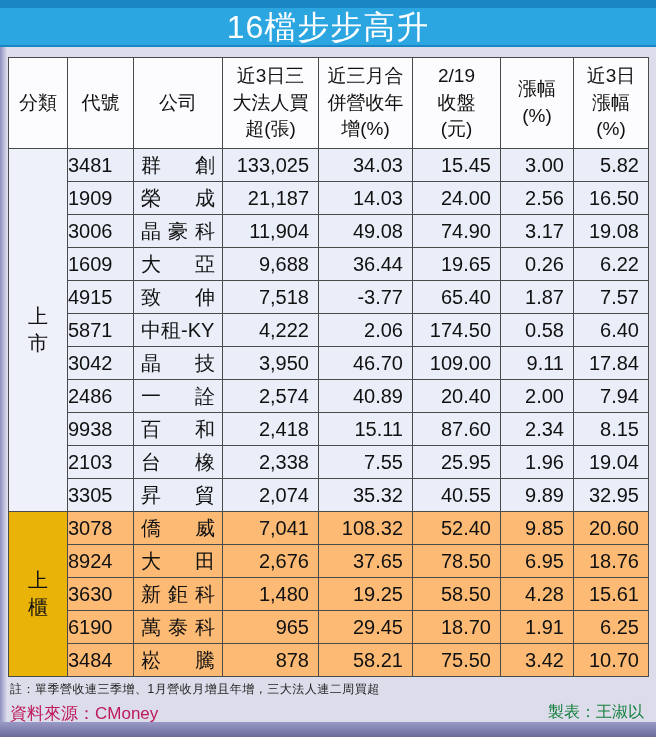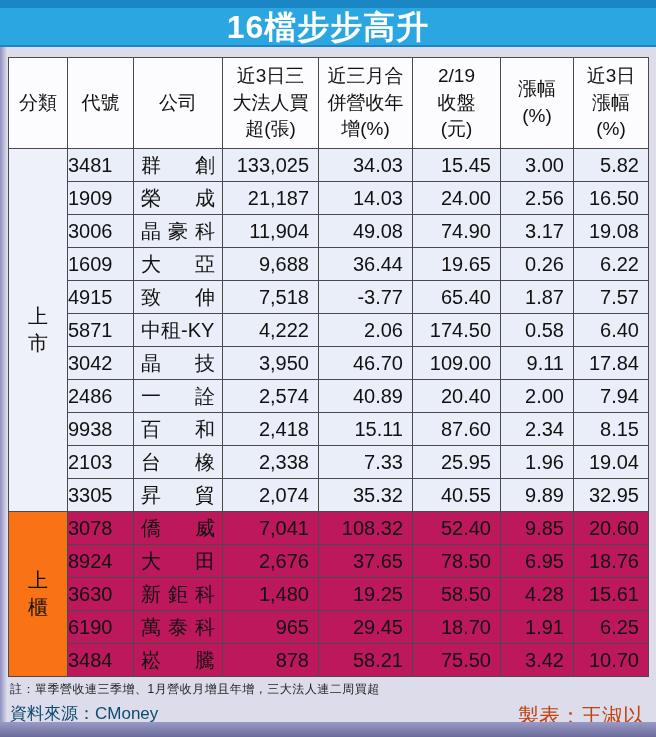--- a/index.html
+++ b/index.html
@@ -13,21 +13,21 @@
   }
   .title-band {
     position:absolute; top:0; left:0; width:656px; height:47px;
     box-sizing:border-box;
     background:#2ba6e1;
     border-top:8px solid #1a86c3;
     border-bottom:2px solid #1a86c3;
     display:flex; align-items:center; justify-content:center;
   }
   .title-band h1 {
-    margin:0; font-size:32px; font-weight:bold; color:#ffffff;
+    margin:0; font-size:32px; font-weight:normal; color:#ffffff;
     letter-spacing:1px; line-height:1;
   }
   .left-strip {
     position:absolute; left:0; top:47px; width:7px; height:675px;
     background:linear-gradient(to right, #8f8fc0, rgba(220,220,234,0));
   }
   table.stock {
     position:absolute; left:8px; top:57px;
     width:640px; border-collapse:collapse; table-layout:fixed;
     background:#ffffff;
@@ -44,32 +44,32 @@
   .stock td.c1 { text-align:left; padding:0 7px; }
   .stock td.c1.jus { text-align:justify; text-align-last:justify; }
   .stock td.c2, .stock td.c3, .stock td.c4, .stock td.c5, .stock td.c6 {
     text-align:right; padding-right:9px;
   }
   .stock th.cat {
     font-weight:normal; font-size:20px; vertical-align:middle;
     padding:0 19px;
   }
   tr.sec-a td { background:#e9eef8; }
-  tr.sec-b td { background:#be185d; }
+  tr.sec-b td { background:#fdba74; }
   tr.sec-a th.cat { background:#eef1f9; }
-  tr.sec-b th.cat { background:#f97316; }
+  tr.sec-b th.cat { background:#eab308; }
   .note-line {
     position:absolute; left:10px; top:681px; font-size:12px; color:#222;
     letter-spacing:0.5px;
   }
   .source-line {
-    position:absolute; left:10px; top:702px; font-size:17px; color:#0c4a6e;
+    position:absolute; left:10px; top:702px; font-size:17px; color:#be185d;
   }
   .credit-line {
-    position:absolute; right:12px; top:702px; font-size:21px; color:#c2410c;
+    position:absolute; right:12px; top:702px; font-size:16px; color:#15803d;
   }
   .bottom-strip {
     position:absolute; left:0; top:722px; width:656px; height:15px;
     background:linear-gradient(to bottom, #9a9ac6, #6b6b9a);
   }
 </style>
 </head>
 <body>
 
 <div class="title-band">
@@ -190,21 +190,21 @@
         <td class="c2">2,418</td>
         <td class="c3">15.11</td>
         <td class="c4">87.60</td>
         <td class="c5">2.34</td>
         <td class="c6">8.15</td>
       </tr>
       <tr class="sec-a">
         <td class="c0">2103</td>
         <td class="c1 jus">台橡</td>
         <td class="c2">2,338</td>
-        <td class="c3">7.33</td>
+        <td class="c3">7.55</td>
         <td class="c4">25.95</td>
         <td class="c5">1.96</td>
         <td class="c6">19.04</td>
       </tr>
       <tr class="sec-a">
         <td class="c0">3305</td>
         <td class="c1 jus">昇貿</td>
         <td class="c2">2,074</td>
         <td class="c3">35.32</td>
         <td class="c4">40.55</td>

